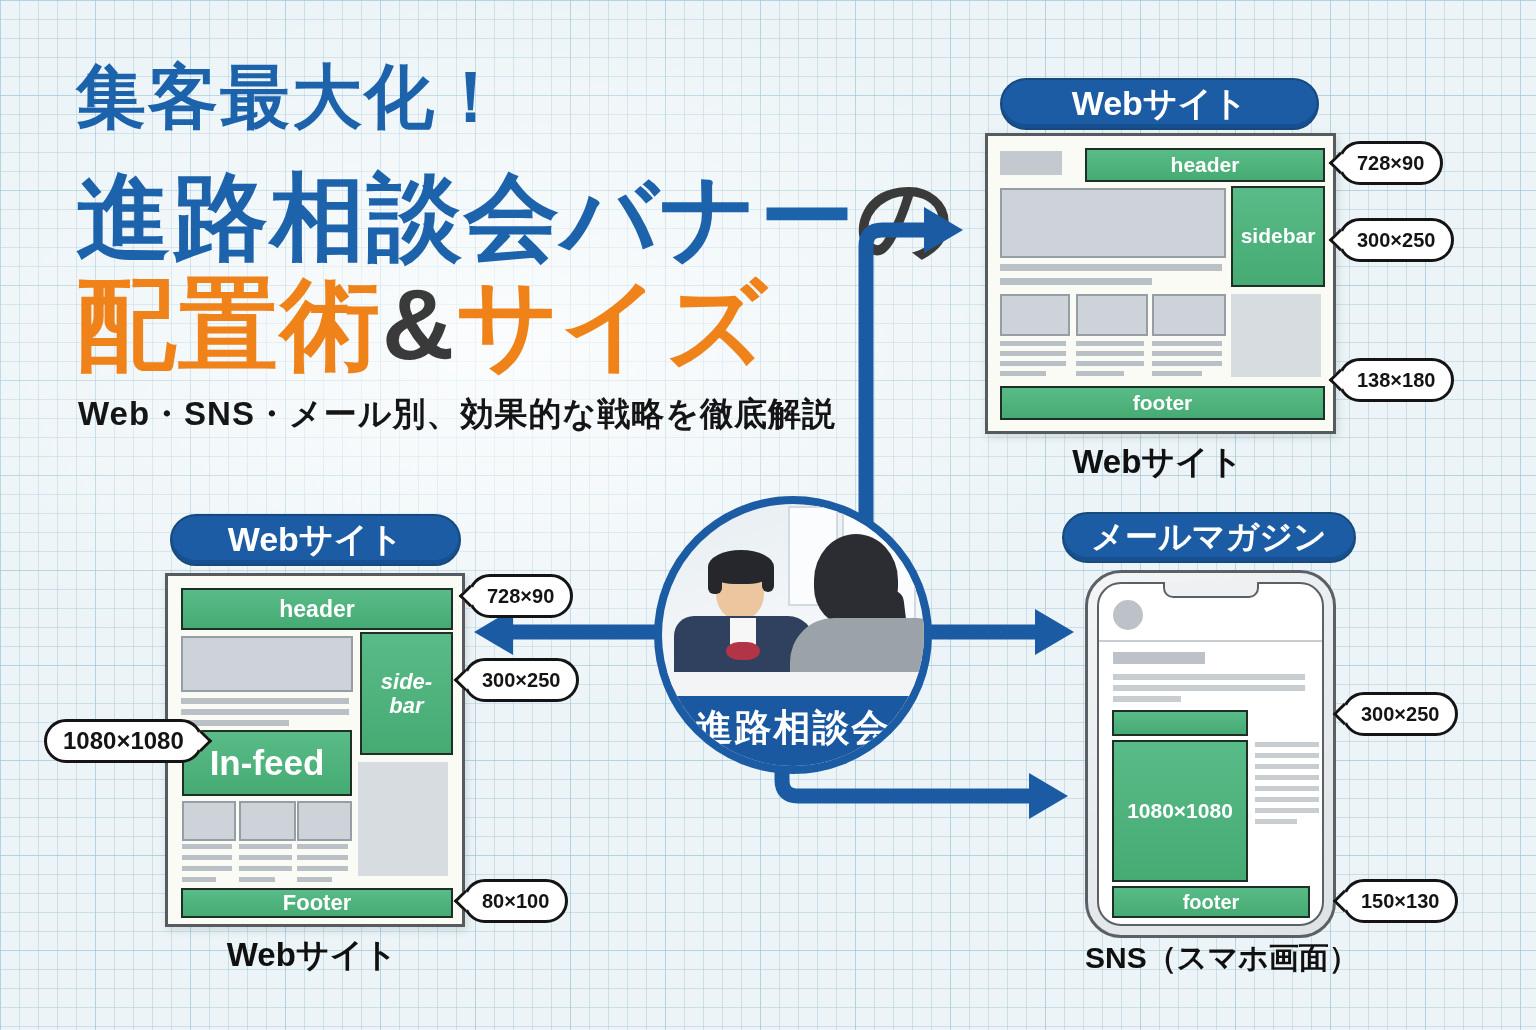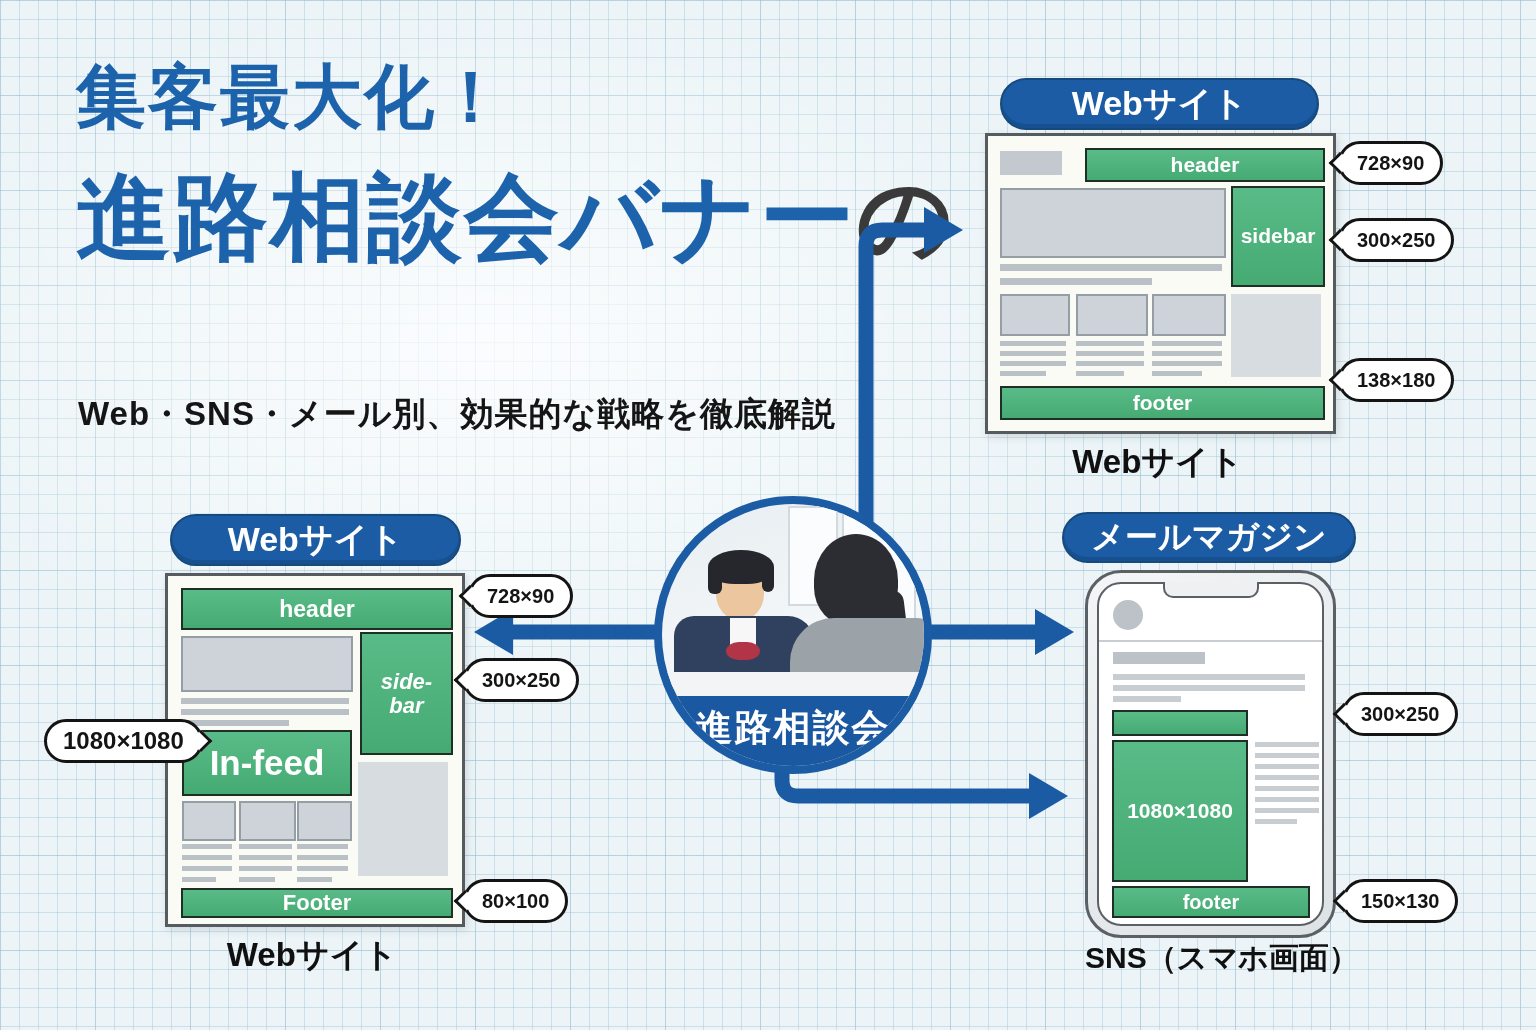--- a/index.html
+++ b/index.html
@@ -81,20 +81,21 @@
     <g fill="#1b5ba3">
       <polygon points="924,207 963,230 924,253"></polygon>
       <polygon points="513,609 474,632 513,655"></polygon>
       <polygon points="1035,609 1074,632 1035,655"></polygon>
       <polygon points="1029,773 1068,796 1029,819"></polygon>
     </g>
   </svg>
 
   <div class="t-line t1">集客最大化！</div>
   <div class="t-line t2"><span>進路相談会バナー</span><span class="dark">の</span></div>
+  <div class="t-line t3"><span>配置術</span><span class="dark">&amp;</span><span>サイズ</span></div>
   <div class="subtitle">Web・SNS・メール別、効果的な戦略を徹底解説</div>
 
   <div class="pill" style="left:1000px;top:78px;width:315px;height:48px;font-size:34px;">Webサイト</div>
 
   <div class="panel" style="left:985px;top:133px;width:345px;height:295px;">
     <div class="logo" style="left:12px;top:15px;width:62px;height:24px;"></div>
     <div class="g" style="left:97px;top:12px;width:236px;height:30px;font-size:21px;">header</div>
     <div class="gray-box" style="left:12px;top:52px;width:222px;height:66px;"></div>
     <div class="g" style="left:243px;top:50px;width:90px;height:97px;font-size:21px;">sidebar</div>
     <div class="bar" style="left:12px;top:128px;width:222px;height:7px;"></div>

